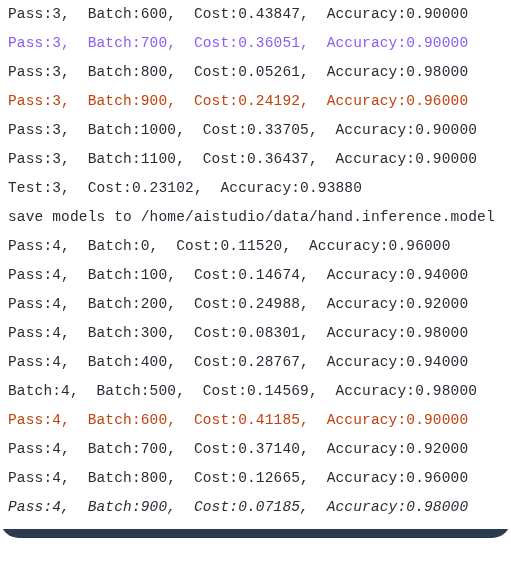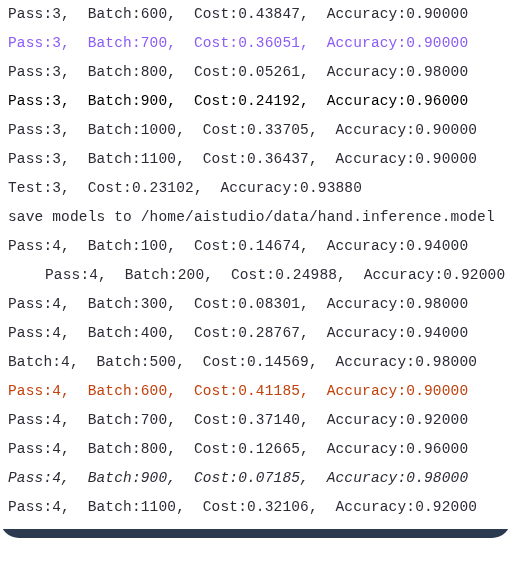--- a/index.html
+++ b/index.html
@@ -62,27 +62,28 @@
 </style>
 </head>
 <body>
 
 <div id="screenshot" style="background: rgb(255, 255, 255);">
 
   <div id="console-output">
       <div class="log-line" style="color: rgb(43, 43, 53);">Pass:3,  Batch:600,  Cost:0.43847,  Accuracy:0.90000</div>
       <div class="log-line" style="color: #8b5cf6;">Pass:3,  Batch:700,  Cost:0.36051,  Accuracy:0.90000</div>
       <div class="log-line" style="color: rgb(43, 43, 53);">Pass:3,  Batch:800,  Cost:0.05261,  Accuracy:0.98000</div>
-      <div class="log-line" style="color: #000000;">Pass:3,  Batch:900,  Cost:0.24192,  Accuracy:0.96000</div>
+      <div class="log-line" style="color: #c2410c;">Pass:3,  Batch:900,  Cost:0.24192,  Accuracy:0.96000</div>
       <div class="log-line" style="color: rgb(43, 43, 53);">Pass:3,  Batch:1000,  Cost:0.33705,  Accuracy:0.90000</div>
       <div class="log-line" style="color: rgb(43, 43, 53);">Pass:3,  Batch:1100,  Cost:0.36437,  Accuracy:0.90000</div>
       <div class="log-line" style="color: rgb(43, 43, 53);">Test:3,  Cost:0.23102,  Accuracy:0.93880</div>
       <div class="log-line" style="color: rgb(43, 43, 53);">save models to /home/aistudio/data/hand.inference.model</div>
+      <div class="log-line" style="color: rgb(43, 43, 53);">Pass:4,  Batch:0,  Cost:0.11520,  Accuracy:0.96000</div>
       <div class="log-line" style="color: rgb(43, 43, 53);">Pass:4,  Batch:100,  Cost:0.14674,  Accuracy:0.94000</div>
-      <div class="log-line" style="color: rgb(43, 43, 53); margin-left: 37px;">Pass:4,  Batch:200,  Cost:0.24988,  Accuracy:0.92000</div>
+      <div class="log-line" style="color: rgb(43, 43, 53);">Pass:4,  Batch:200,  Cost:0.24988,  Accuracy:0.92000</div>
       <div class="log-line" style="color: rgb(43, 43, 53);">Pass:4,  Batch:300,  Cost:0.08301,  Accuracy:0.98000</div>
       <div class="log-line" style="color: rgb(43, 43, 53);">Pass:4,  Batch:400,  Cost:0.28767,  Accuracy:0.94000</div>
       <div class="log-line" style="color: rgb(43, 43, 53);">Batch:4,  Batch:500,  Cost:0.14569,  Accuracy:0.98000</div>
       <div class="log-line" style="color: #c2410c;">Pass:4,  Batch:600,  Cost:0.41185,  Accuracy:0.90000</div>
       <div class="log-line" style="color: rgb(43, 43, 53);">Pass:4,  Batch:700,  Cost:0.37140,  Accuracy:0.92000</div>
       <div class="log-line" style="color: rgb(43, 43, 53);">Pass:4,  Batch:800,  Cost:0.12665,  Accuracy:0.96000</div>
       <div class="log-line" style="color: rgb(43, 43, 53); font-style: italic;">Pass:4,  Batch:900,  Cost:0.07185,  Accuracy:0.98000</div>
       <div class="log-line" style="color: rgb(43, 43, 53);">Pass:4,  Batch:1100,  Cost:0.32106,  Accuracy:0.92000</div>
     </div>
 

